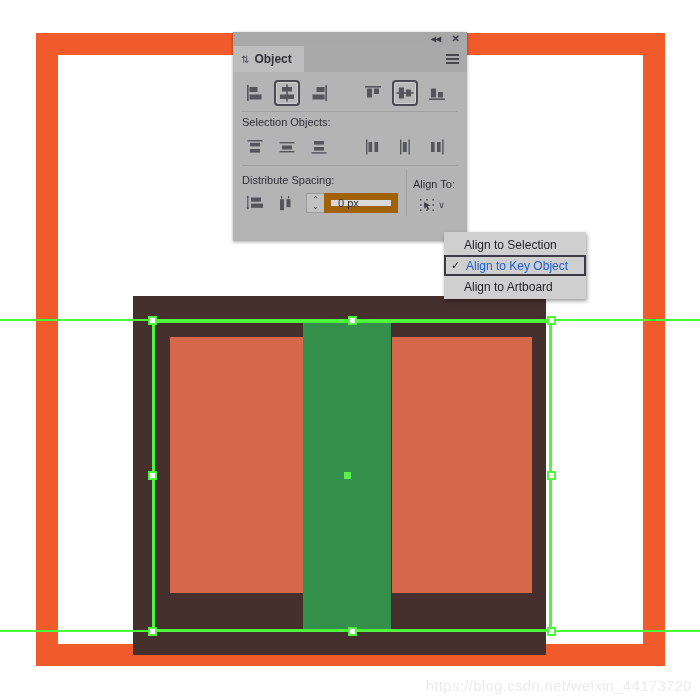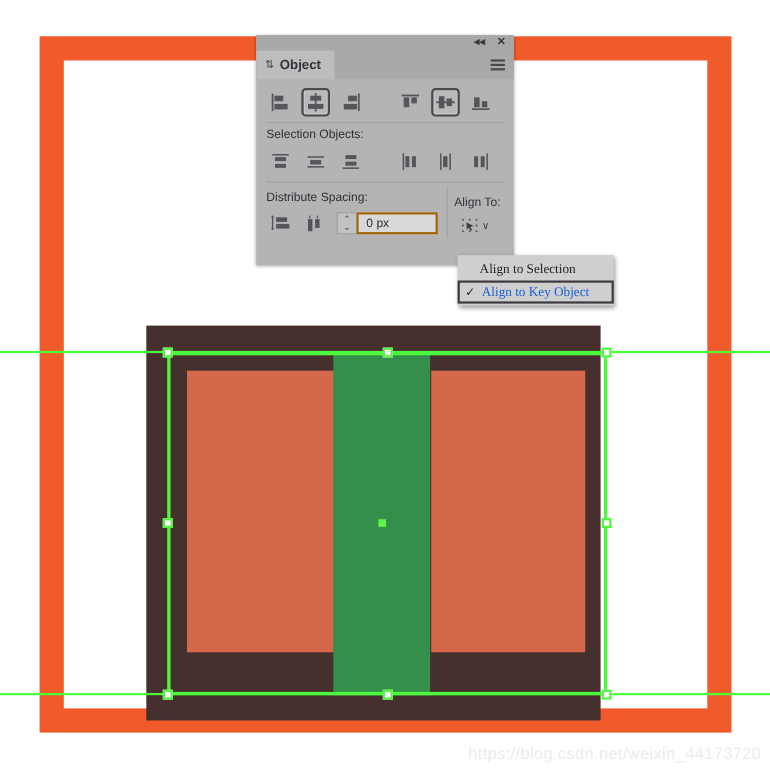--- a/index.html
+++ b/index.html
@@ -89,36 +89,36 @@
               background:#b9b9b9; box-shadow:inset 0 0 0 1px #cfcfcf; }
   .divider { height:1px; background:#a0a0a0; margin:3px 0 4px 0; }
   .sp-row { display:flex; align-items:center; }
   .stepper {
     width:18px; height:20px; display:flex; flex-direction:column;
     align-items:center; justify-content:center; background:#c2c2c2;
     border:1px solid #9b9b9b; border-right:none; box-sizing:border-box; cursor:pointer;
     font-size:8px; line-height:7px; color:#3a3a42;
   }
   .numfield {
-    width:74px; height:20px; background:#d9d9d9; border:2px solid #a16207;
+    width:74px; height:20px; background:#d9d9d9; border:7px solid #a16207;
     box-sizing:border-box; font-size:11px; color:#2b2b33;
     display:flex; align-items:center; padding-left:7px; cursor:text;
   }
   .vsep { width:1px; background:#a0a0a0; height:46px; margin:0 6px 0 8px; }
   .alignto-col { display:flex; flex-direction:column; }
   .alignto-btn {
     width:36px; height:22px; display:flex; align-items:center; justify-content:center;
     gap:1px; background:#b4b4b4; cursor:pointer;
   }
 
   
   .dropdown {
-    position:absolute; left:416px; top:232px; width:142px;
+    position:absolute; left:444px; top:232px; width:142px;
     background:#cfcfcf; box-shadow:1px 2px 4px rgba(0,0,0,.4);
-    font-size:12px; color:#1f1f26; padding:2px 0;font-family:Liberation Serif, serif;
+    font-size:12px; color:#1f1f26; padding:2px 0;
   }
   .dd-item {
     height:21px; display:flex; align-items:center; padding-left:20px;
     position:relative; cursor:pointer; white-space:nowrap;
   }
   .dd-item.active {
     color:#1a5fd6; border:2px solid #3a3a40; box-sizing:border-box;
     background:#cfcfcf;
   }
   .dd-check { position:absolute; left:5px; font-size:11px; color:#1f1f26; }
@@ -325,16 +325,19 @@
   </div>
 
   <div class="dropdown">
     <div class="dd-item">
       <span>Align to Selection</span>
     </div>
     <div class="dd-item active">
       <span class="dd-check">✓</span>
       <span>Align to Key Object</span>
     </div>
+    <div class="dd-item">
+      <span>Align to Artboard</span>
+    </div>
   </div>
 
   <div class="watermark">https://blog.csdn.net/weixin_44173720</div>
 </div>
 
 </body></html>

